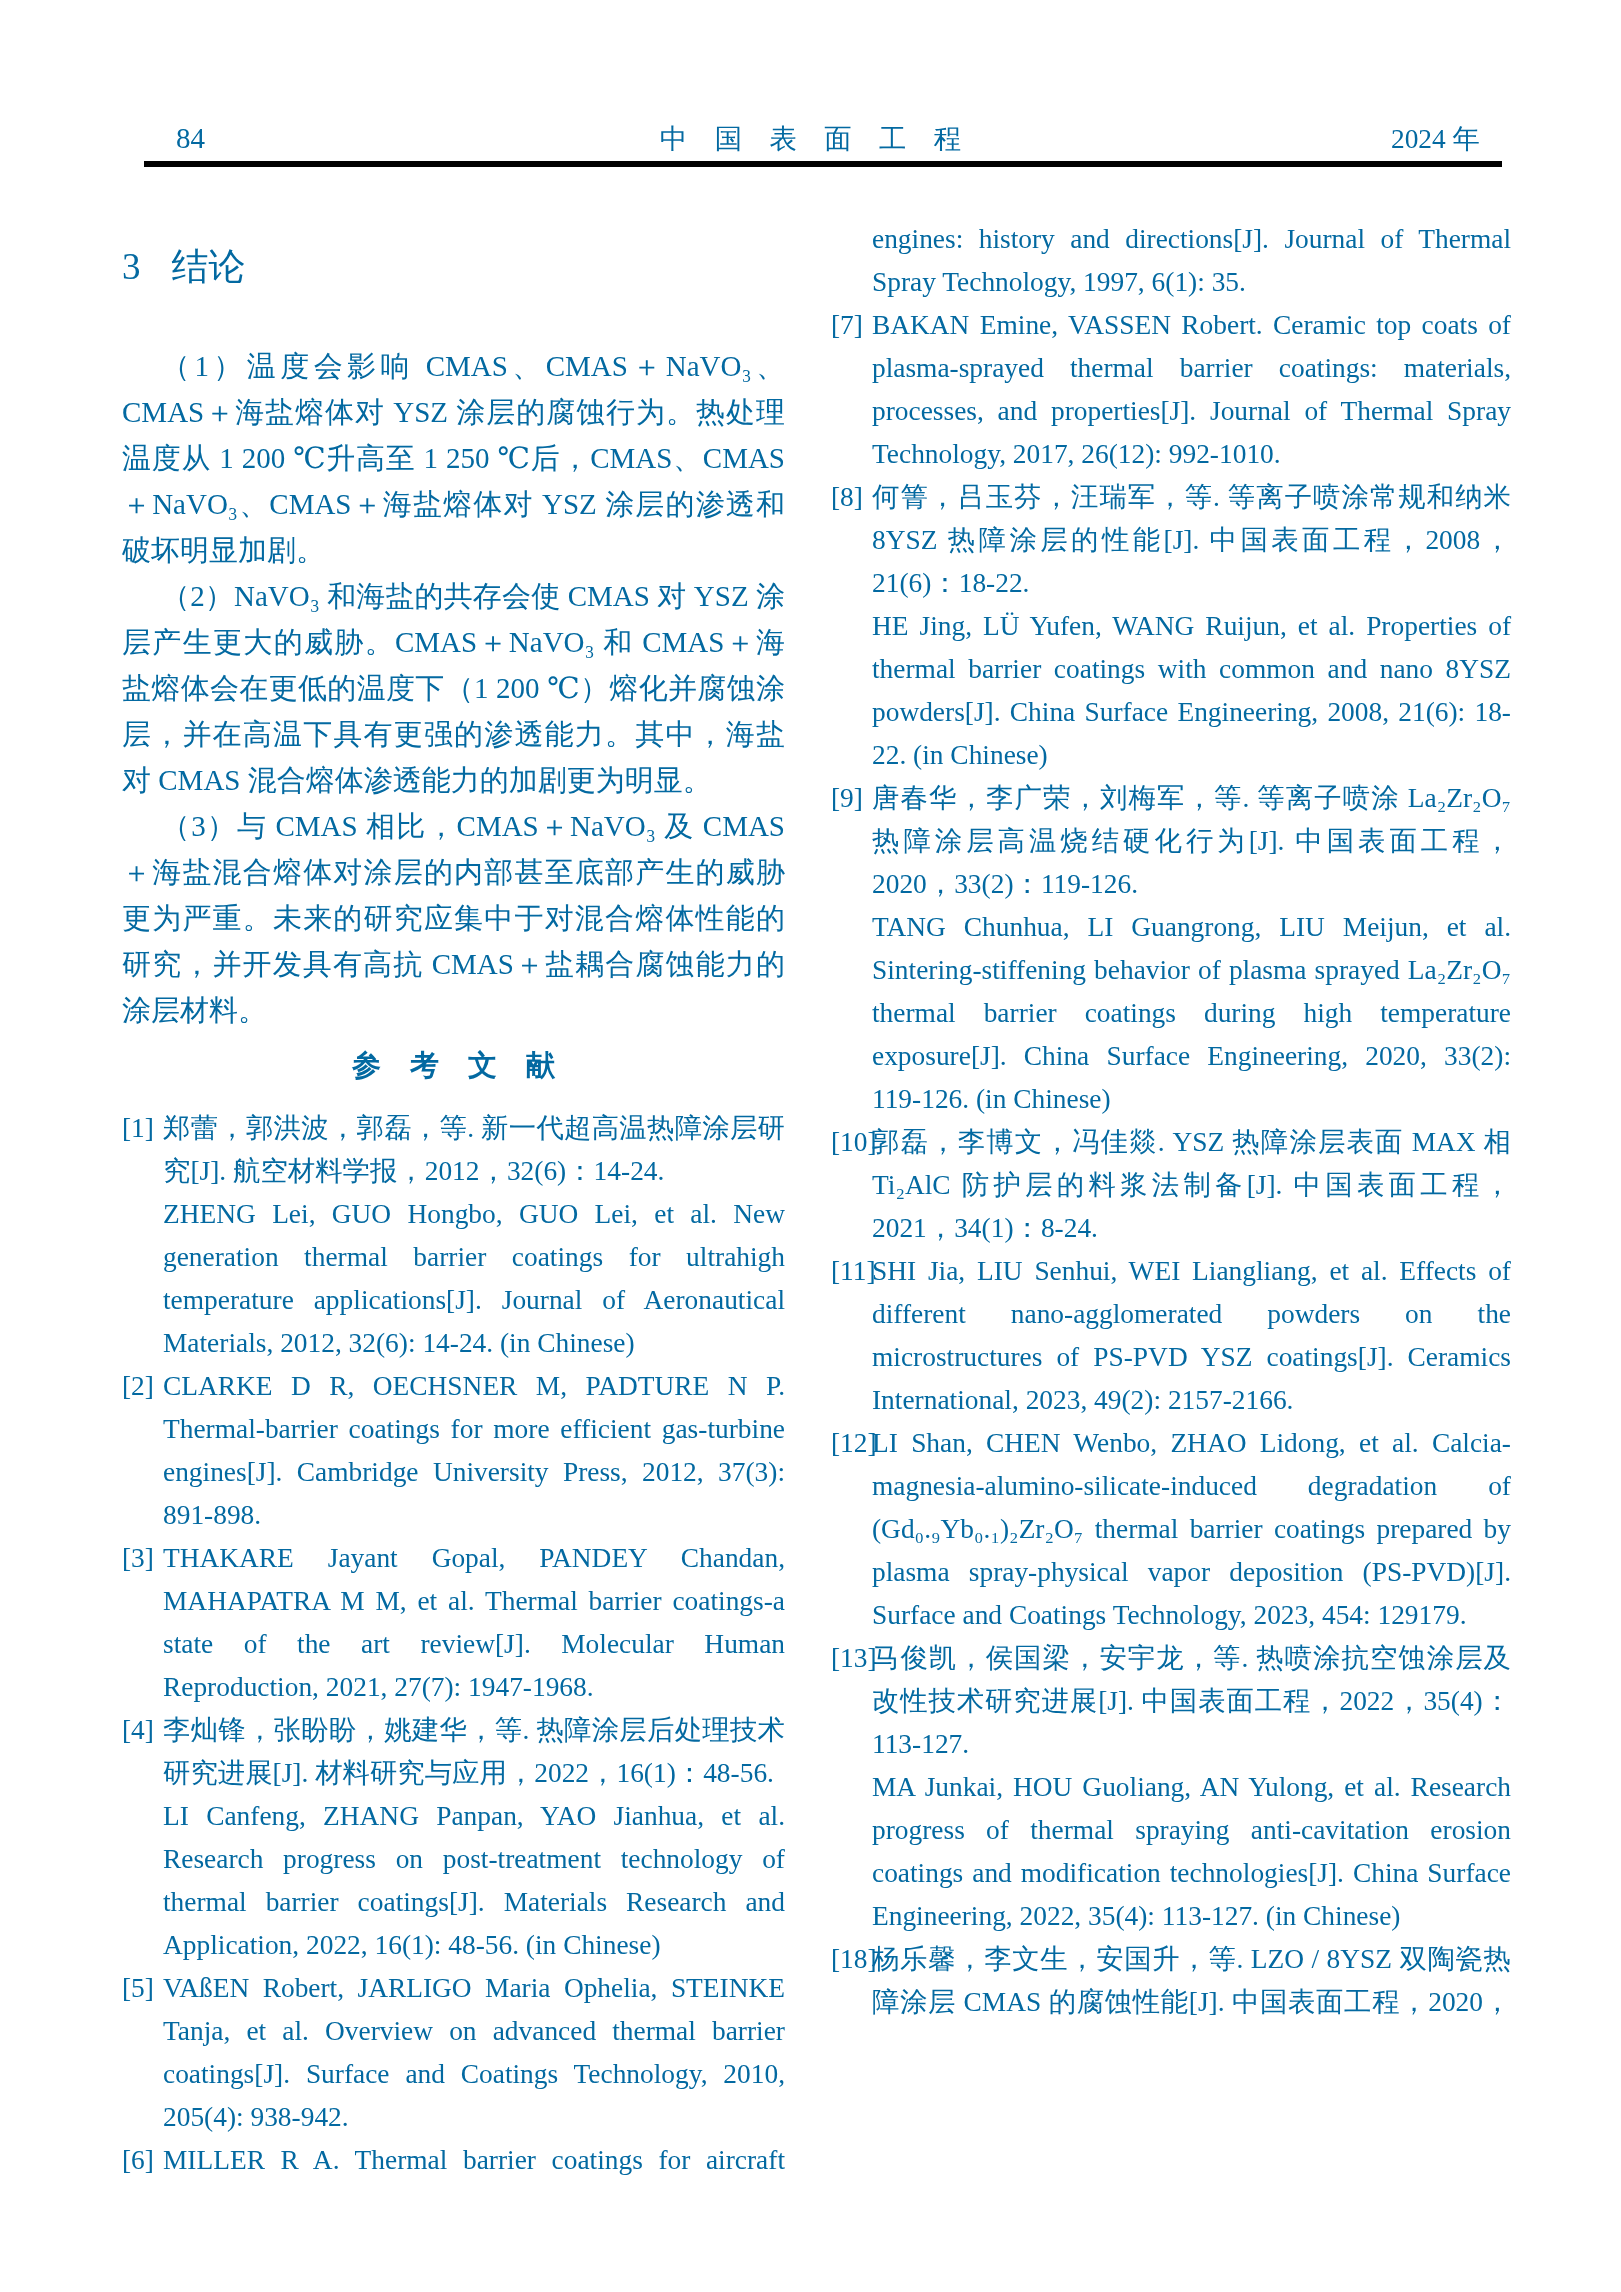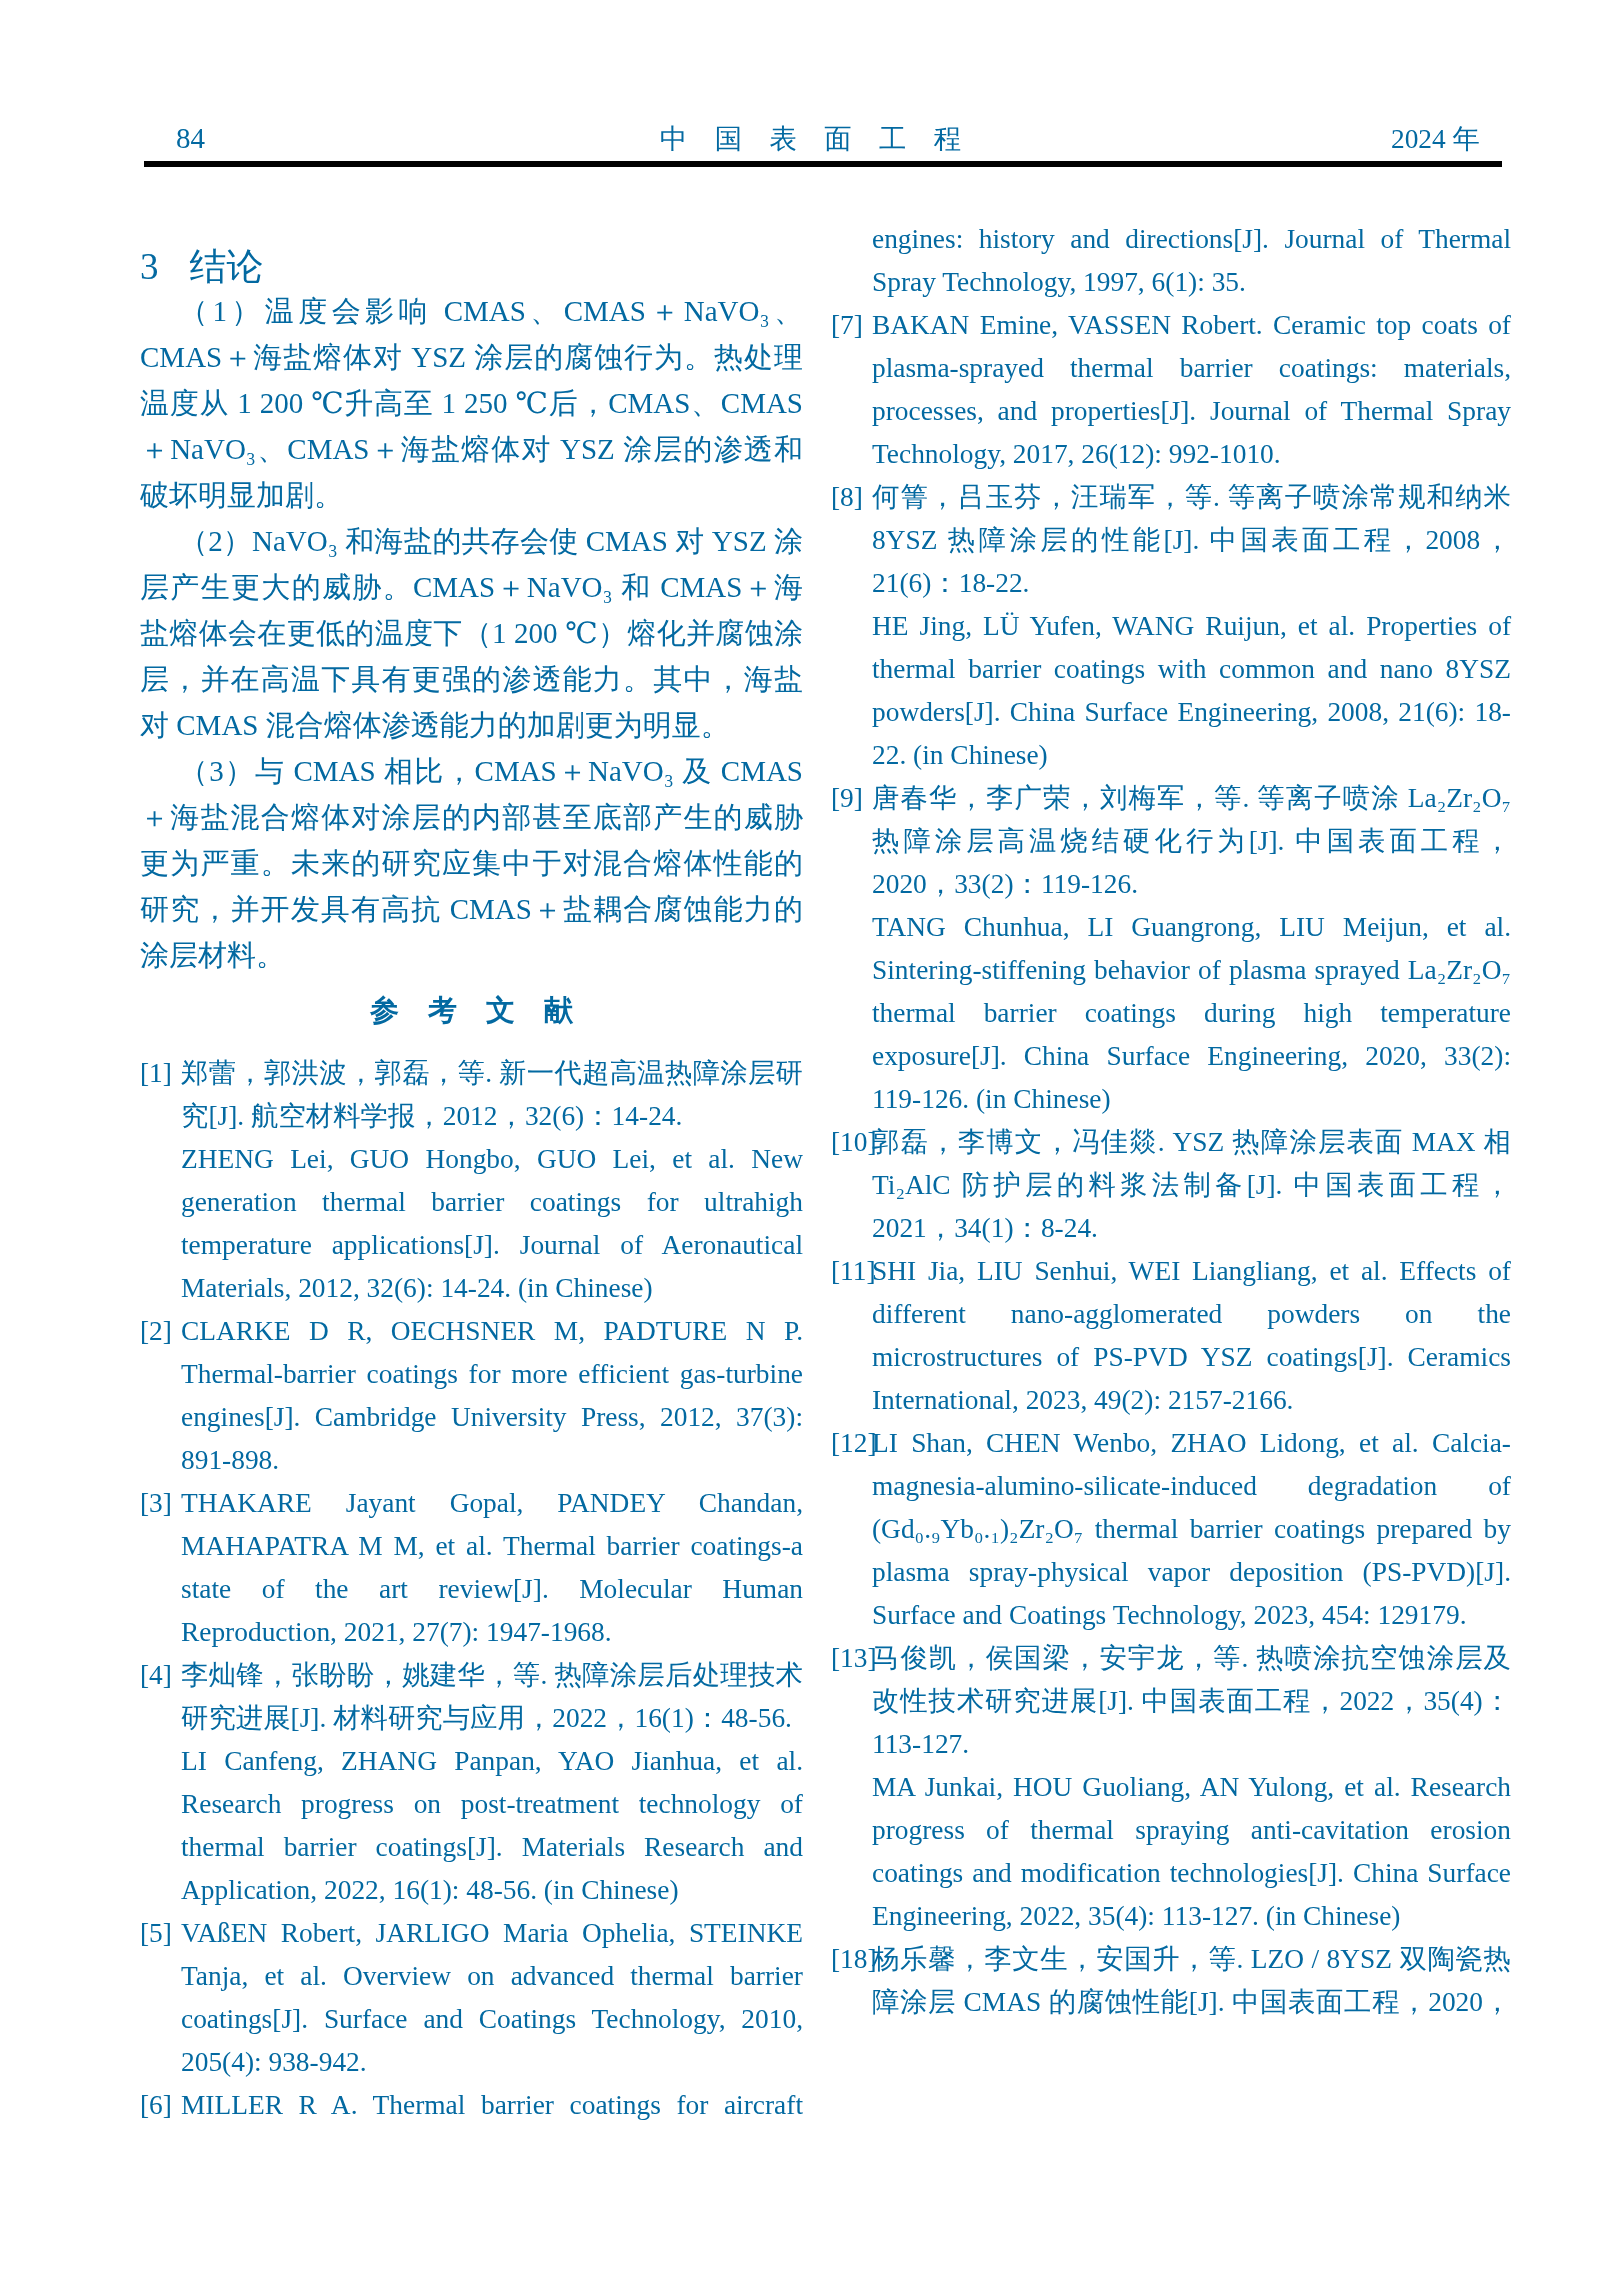--- a/index.html
+++ b/index.html
@@ -11,27 +11,27 @@
     color:#0369a1;
     font-family:"Liberation Serif","DejaVu Serif",serif;
   }
   
   .header-pagenum{position:absolute;left:176px;top:123px;font-size:29px;line-height:31px;}
   .header-title{position:absolute;left:0;width:100%;top:125px;text-align:center;font-size:27.4px;line-height:29px;}
   .header-year{position:absolute;right:141px;top:125px;font-size:27.4px;line-height:29px;}
   .header-rule{position:absolute;left:144px;top:161px;width:1358px;height:5.9px;background:#000;}
   
   .col{position:absolute;top:201px;}
-  .col-left{left:140px;width:663px;}
+  .col-left{left:122px;width:663px;}
   .col-right{left:831px;width:680px;}
   
   .section-heading{margin:44px 0 0 0;font-size:37px;line-height:43px;font-weight:400;}
   .section-heading .sec-num{margin-right:31px;}
   .para{margin:0;font-size:29px;line-height:46px;text-align:justify;text-indent:39px;}
-  .para.first{}
+  .para.first{margin-top:55px;}
   
   .refs-heading{
     margin:11.8px 0 0 0;text-align:center;
     font-size:29px;line-height:41px;font-weight:700;
     font-family:"Liberation Sans","DejaVu Sans",sans-serif;
   }
   .ref-list{margin-top:21.6px;}
   .ref{position:relative;padding-left:41px;font-size:27.4px;line-height:43px;}
   .ref-num{position:absolute;left:0;top:0;}
   .ref-part{text-align:justify;}

